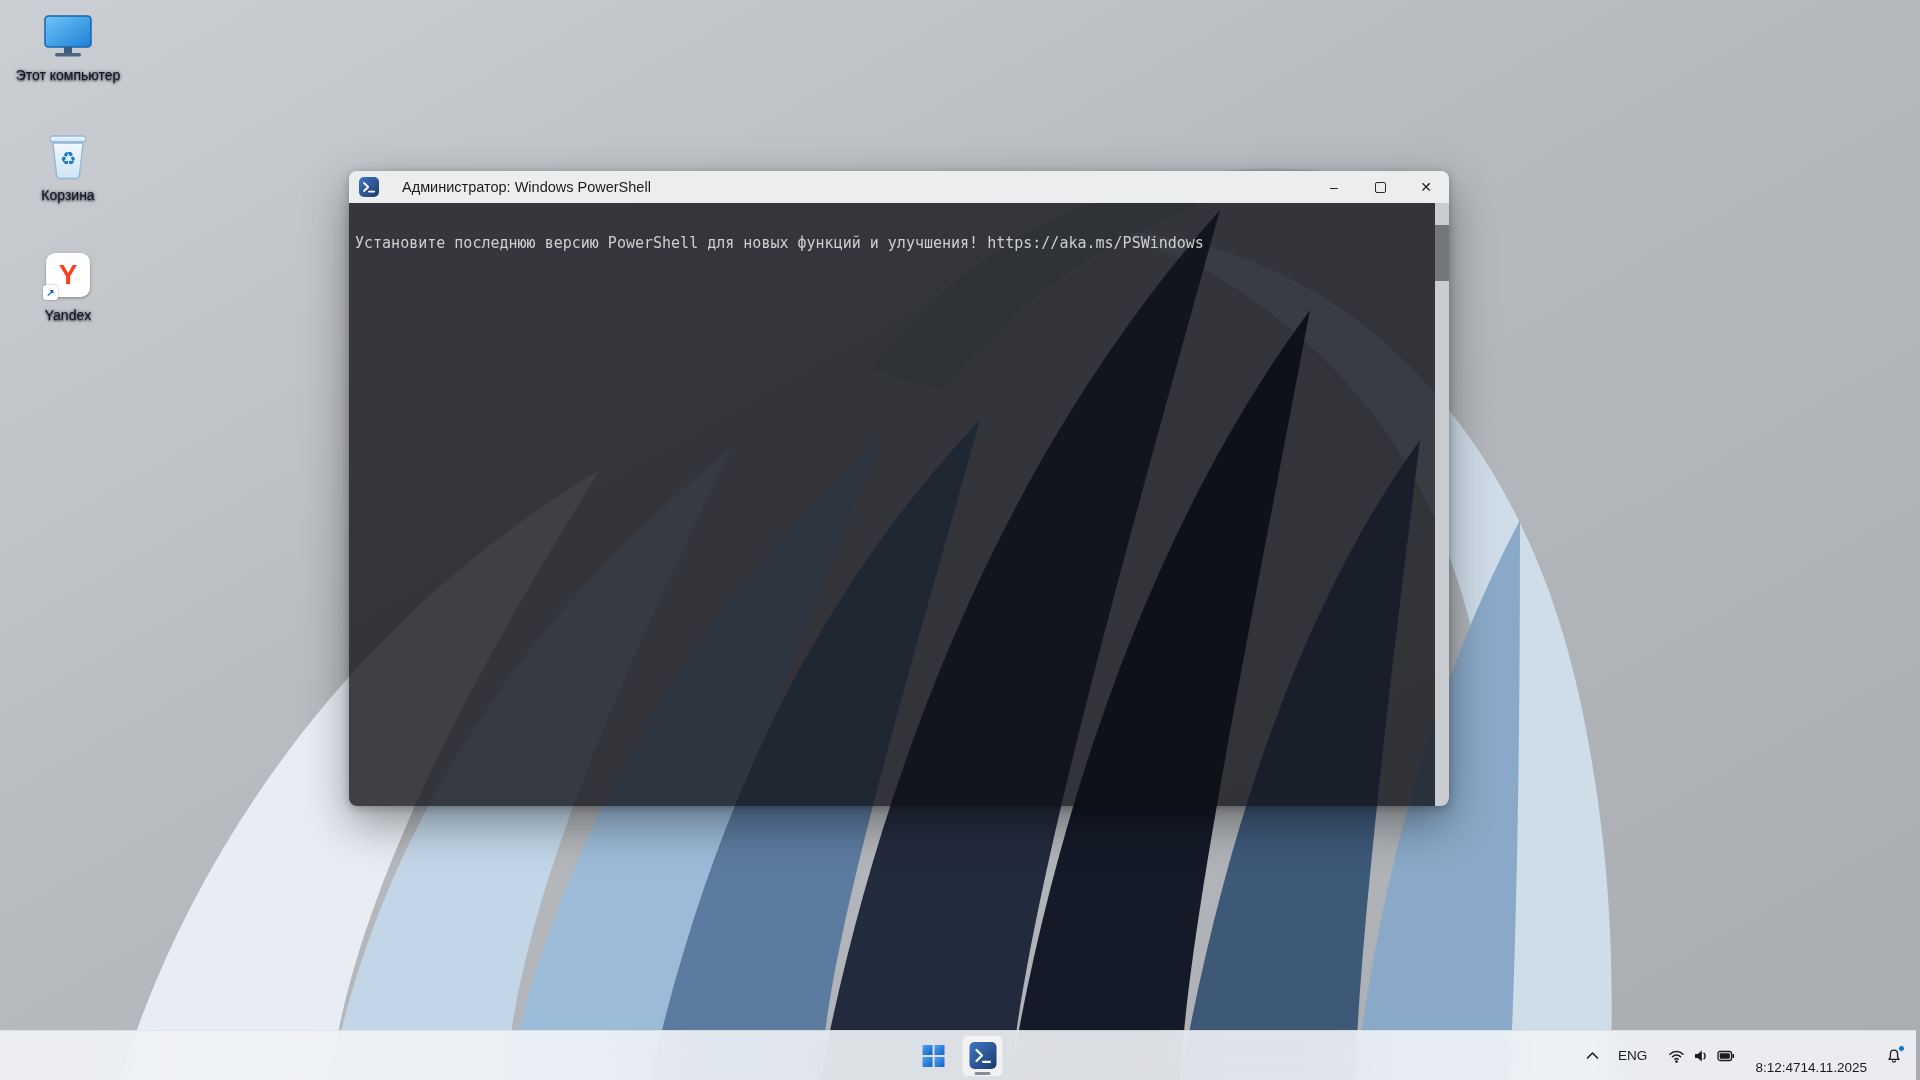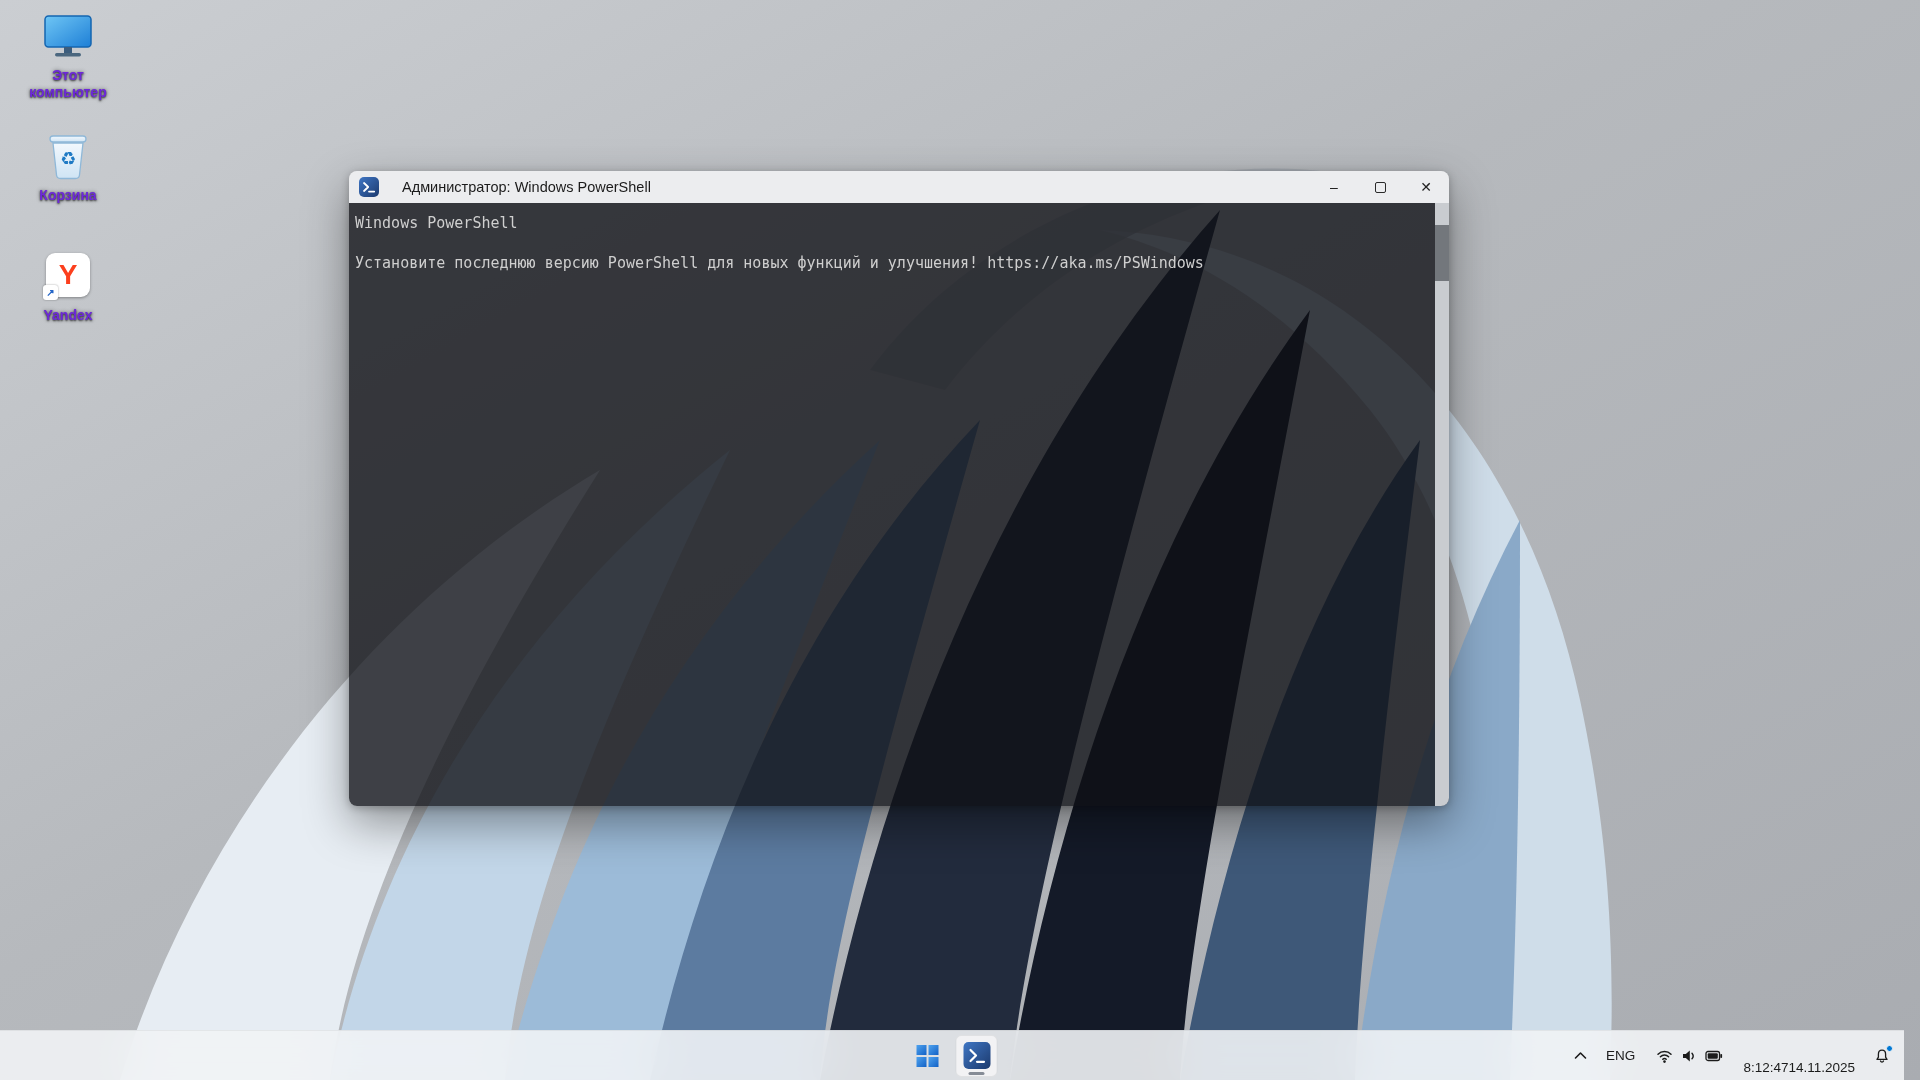--- a/index.html
+++ b/index.html
@@ -12,22 +12,22 @@
   html,body{width:1920px;height:1080px;overflow:hidden;}
   body{font-family:"Liberation Sans",sans-serif;position:relative;background:#b4b7bb;}
 
   
   .wallpaper{position:absolute;inset:0;width:1920px;height:1080px;display:block;}
 
   
   .desktop-icons{position:absolute;left:10px;top:8px;width:116px;display:flex;flex-direction:column;gap:16px;z-index:2;}
   .desktop-icon{width:116px;min-height:104px;display:flex;flex-direction:column;align-items:center;gap:5px;cursor:default;}
   .desktop-icon .ico{width:54px;height:54px;display:flex;align-items:center;justify-content:center;position:relative;}
-  .desktop-icon .label{color:#6d28d9;font-size:14px;line-height:17px;text-align:center;max-width:110px;
-    text-shadow:0 1px 2px rgba(0,0,0,.75),0 0 4px rgba(0,0,0,.45);font-weight:bold;}
+  .desktop-icon .label{color:#0f172a;font-size:14px;line-height:17px;text-align:center;max-width:110px;
+    text-shadow:0 1px 2px rgba(0,0,0,.75),0 0 4px rgba(0,0,0,.45);}
   .yandex-tile{width:44px;height:44px;border-radius:9px;background:#fff;box-shadow:0 1px 3px rgba(0,0,0,.35);
     display:flex;align-items:center;justify-content:center;font-weight:bold;font-size:28px;color:var(--yandex-red);position:relative;}
   .shortcut-arrow{position:absolute;left:-3px;bottom:-3px;width:15px;height:15px;background:#fff;border-radius:3px;
     box-shadow:0 0 2px rgba(0,0,0,.4);display:flex;align-items:center;justify-content:center;font-size:10px;color:#2566c8;font-weight:bold;}
 
   
   .window{position:absolute;left:349px;top:171px;width:1100px;height:635px;border-radius:8px;overflow:hidden;
     box-shadow:0 18px 45px rgba(0,0,0,.38),0 2px 8px rgba(0,0,0,.25);z-index:3;}
   .titlebar{height:32px;background:#ecedef;display:flex;align-items:center;padding-left:10px;gap:23px;user-select:none;}
   .titlebar .title{font-size:14.5px;color:#1b1b1b;flex:0 1 auto;white-space:nowrap;}
@@ -39,21 +39,21 @@
   .console{position:absolute;left:0;right:0;top:32px;bottom:0;background:rgba(14,16,20,0.78);
     font-family:"DejaVu Sans Mono","Liberation Mono",monospace;font-size:15px;line-height:20px;color:#cfcfcf;
     padding:10px 22px 0 6px;}
   .cline{height:20px;white-space:pre;}
   .cmd{color:var(--command-text);margin-left:9px;}
   .arg{color:var(--argument-text);margin-left:9px;}
   .scrollbar{position:absolute;top:0;right:0;width:14px;height:100%;background:#c9ccd0;}
   .scrollbar .thumb{position:absolute;top:22px;left:0;width:14px;height:56px;background:#73777c;}
 
   
-  .taskbar{position:absolute;left:0;right:16px;bottom:0;height:50px;background:rgba(241,243,245,0.9);
+  .taskbar{position:absolute;left:0;right:4px;bottom:0;height:50px;background:rgba(241,243,245,0.9);
     backdrop-filter:blur(22px) saturate(1.3);border-top:1px solid rgba(0,0,0,.05);z-index:5;padding-left:20px;}
   .task-center{position:absolute;left:50%;top:0;transform:translateX(-50%);height:100%;display:flex;align-items:center;gap:7px;}
   .tbtn{width:42px;height:42px;border-radius:6px;border:1px solid transparent;background:transparent;
     display:flex;align-items:center;justify-content:center;position:relative;cursor:default;}
   .tbtn.active{background:rgba(255,255,255,.62);border-color:rgba(0,0,0,.07);}
   .tbtn .indicator{position:absolute;bottom:1px;left:50%;transform:translateX(-50%);width:16px;height:3px;border-radius:2px;background:#868c96;}
   .winlogo{display:grid;grid-template-columns:10px 10px;grid-template-rows:10px 10px;gap:2px;}
   .winlogo i{background:linear-gradient(135deg,#4fa3ef,#1261c6);display:block;}
   .ps-tile{border-radius:5px;background:linear-gradient(135deg,#3f76c4,#1c3a6e);display:flex;align-items:center;justify-content:center;}
   .ps-tile.small{width:20px;height:20px;}
@@ -155,21 +155,20 @@
     <div class="win-controls">
       <button>–</button>
       <button>
           <span class="maxbox"></span>
         </button>
       <button>✕</button>
     </div>
   </div>
 
   <div class="console">
-    <div class="cline">Windows PowerShell</div>
     <div class="cline"></div>
     <div class="cline">Установите последнюю версию PowerShell для новых функций и улучшения! https://aka.ms/PSWindows</div>
     <div class="cline"></div>
     <div class="scrollbar">
       <div class="thumb"></div>
     </div>
   </div>
 </div>
 
 <div class="taskbar">

